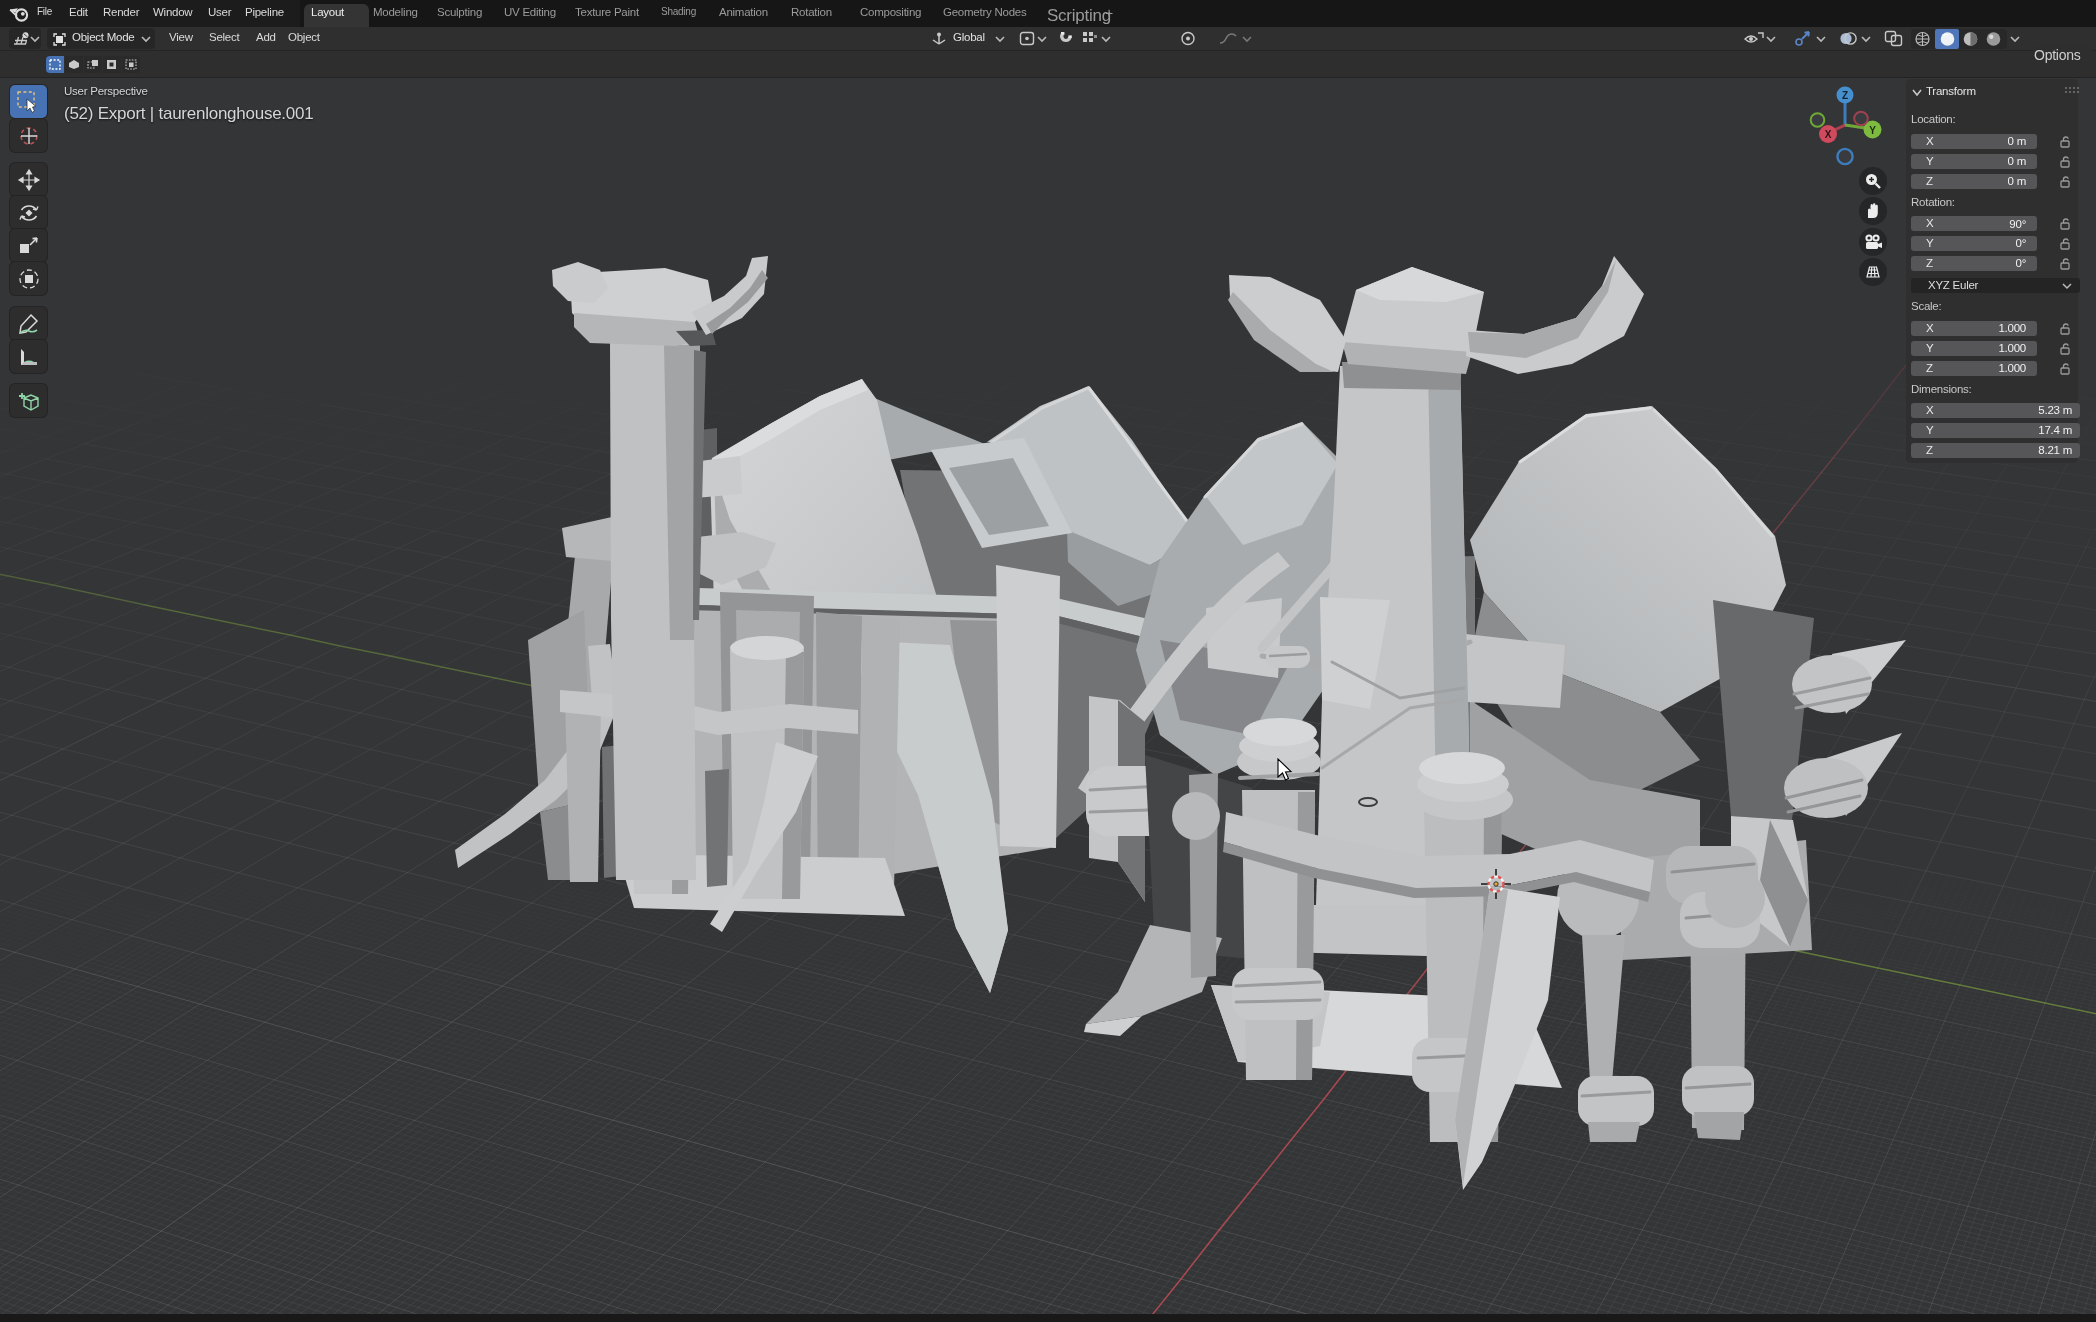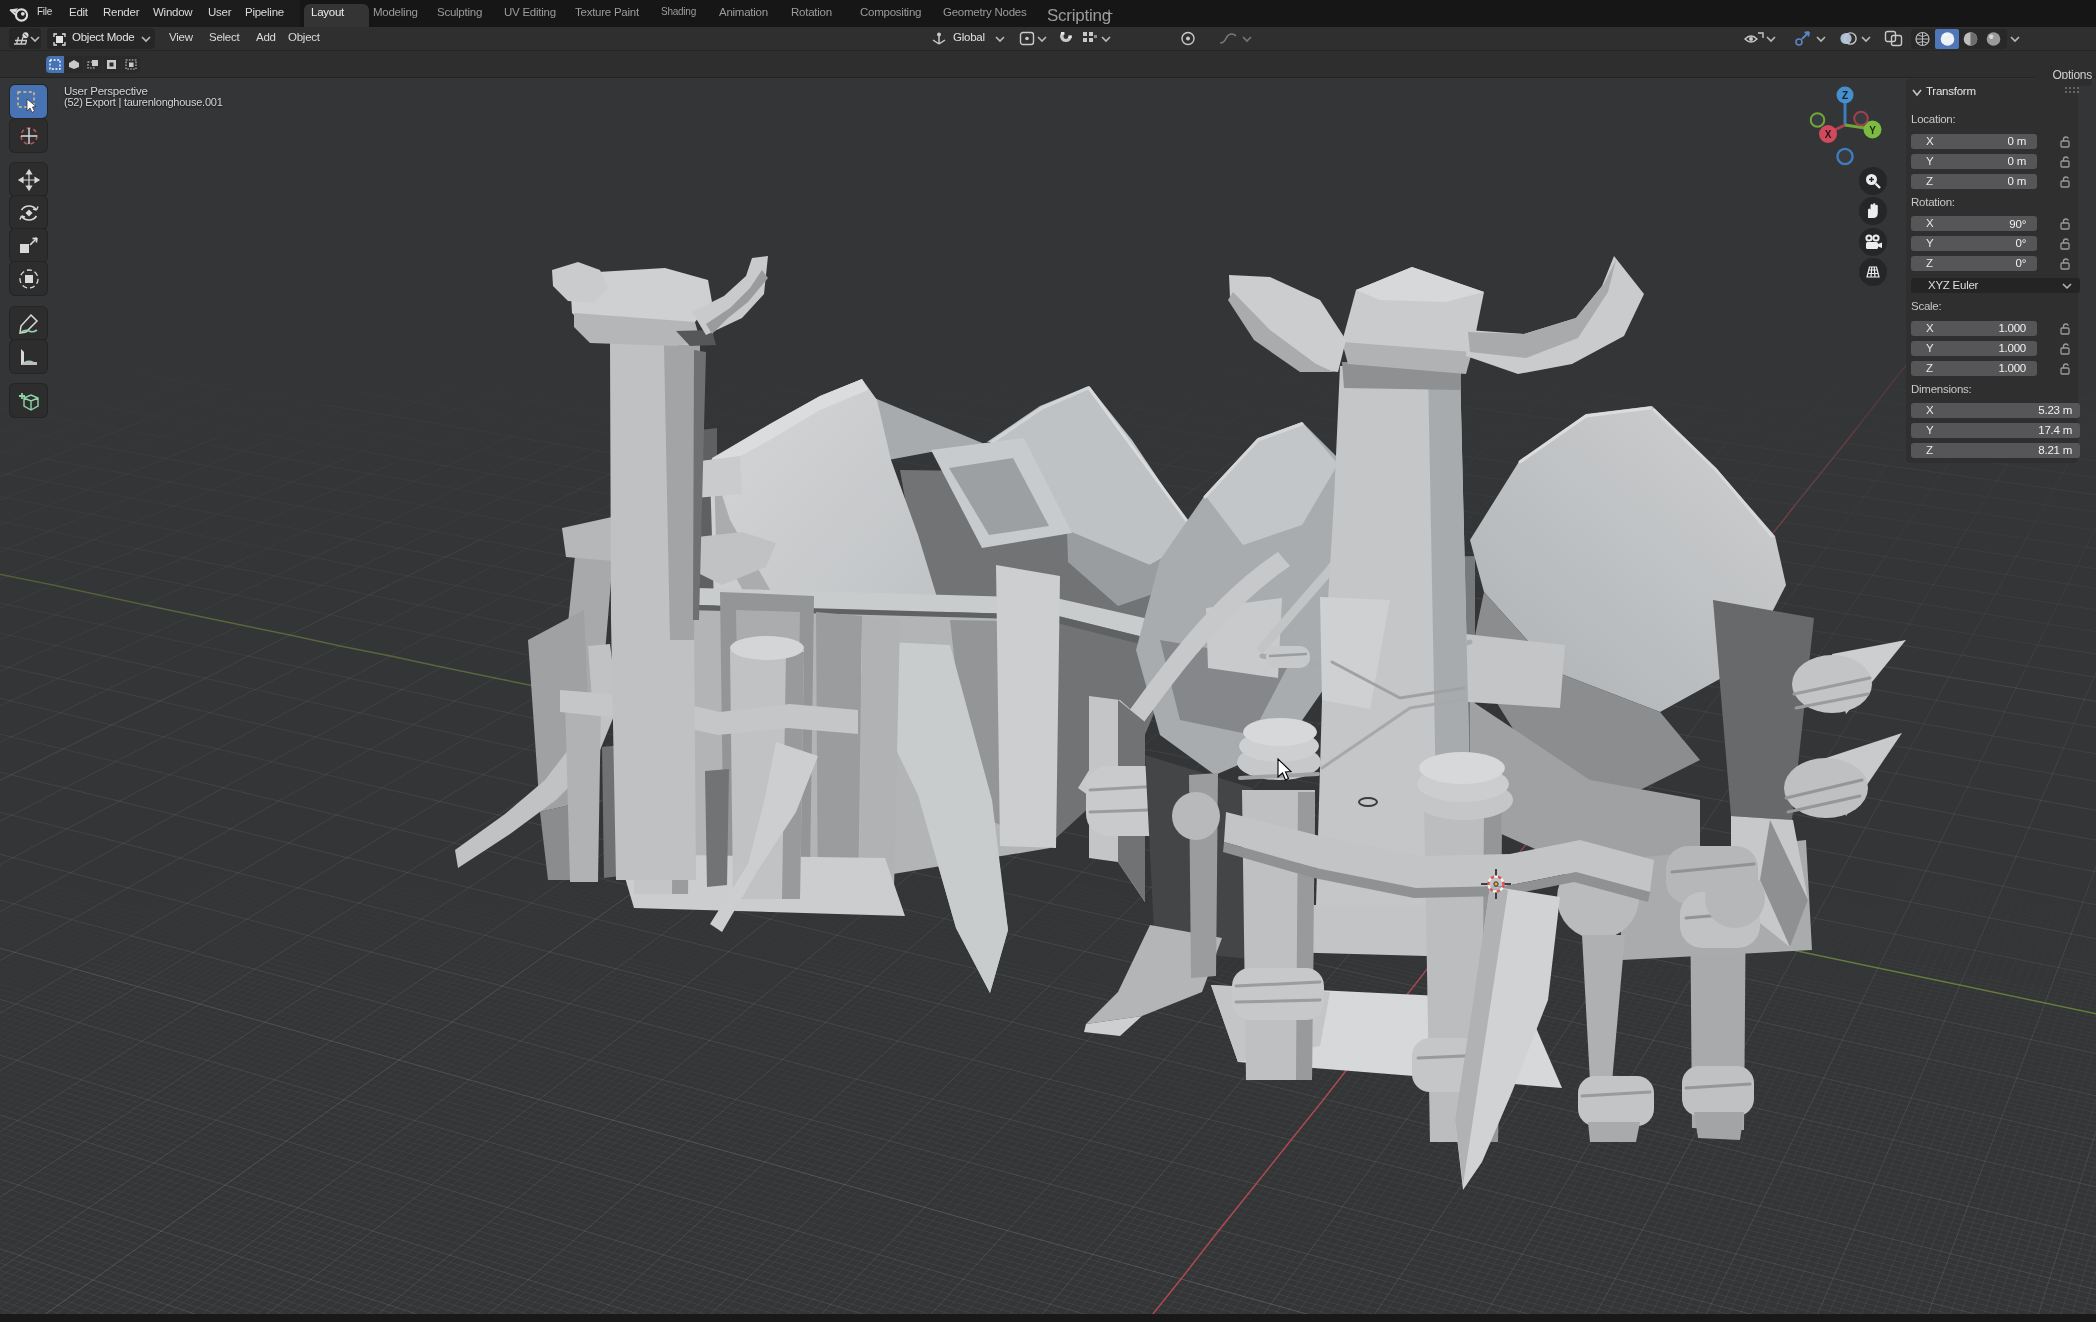--- a/index.html
+++ b/index.html
@@ -356,21 +356,21 @@
     <rect x="5" y="1" width="6" height="6" fill="#c9c9c9"></rect>
   </svg>
 <svg class="r" style="left:106px;top:59px" width="12" height="11">
     <rect x="1" y="1" width="9" height="9" fill="#c9c9c9"></rect>
     <rect x="3.5" y="3.5" width="4" height="4" fill="#2a2a2b"></rect>
   </svg>
 <svg class="r" style="left:125px;top:59px" width="12" height="11">
     <rect x="1" y="1" width="10" height="9" fill="none" stroke="#c9c9c9" stroke-width="1.1" stroke-dasharray="1.6 1.3"></rect>
     <rect x="4" y="3.5" width="4.5" height="4.5" fill="#c9c9c9"></rect>
   </svg>
-<div style="position:absolute;left:2034px;top:66px;width:58px;height:20px;background:#2e2e2f;border-radius:4px;text-align:right;font-size:12px;color:#cfcfcf;line-height:19px">Options</div>
+<div style="position:absolute;left:2034px;top:46px;width:58px;height:20px;background:#2e2e2f;border-radius:4px;text-align:left;font-size:14px;color:#cfcfcf;line-height:19px">Options</div>
 <div style="position:absolute;left:10px;top:85px;width:37px;height:33px;background:#4772b3;border-radius:5px;box-shadow:0 0 0 1px #242425"></div>
 <div style="position:absolute;left:10px;top:119px;width:37px;height:33px;background:#2d2d2e;border-radius:5px;box-shadow:0 0 0 1px #242425"></div>
 <div style="position:absolute;left:10px;top:163px;width:37px;height:33px;background:#2d2d2e;border-radius:5px;box-shadow:0 0 0 1px #242425"></div>
 <div style="position:absolute;left:10px;top:196px;width:37px;height:33px;background:#2d2d2e;border-radius:5px;box-shadow:0 0 0 1px #242425"></div>
 <div style="position:absolute;left:10px;top:229px;width:37px;height:33px;background:#2d2d2e;border-radius:5px;box-shadow:0 0 0 1px #242425"></div>
 <div style="position:absolute;left:10px;top:262px;width:37px;height:33px;background:#2d2d2e;border-radius:5px;box-shadow:0 0 0 1px #242425"></div>
 <div style="position:absolute;left:10px;top:307px;width:37px;height:33px;background:#2d2d2e;border-radius:5px;box-shadow:0 0 0 1px #242425"></div>
 <div style="position:absolute;left:10px;top:340px;width:37px;height:33px;background:#2d2d2e;border-radius:5px;box-shadow:0 0 0 1px #242425"></div>
 <div style="position:absolute;left:10px;top:384px;width:37px;height:33px;background:#2d2d2e;border-radius:5px;box-shadow:0 0 0 1px #242425"></div>
 <svg class="r" style="left:17px;top:91px" width="24" height="22">
@@ -405,21 +405,21 @@
 <svg class="r" style="left:17px;top:345px" width="24" height="24">
 <path d="M4 20 L4 4 L7 7 L7 20 Z" fill="#d9d9d9"></path>
 <path d="M4 20 L20 20 L20 17 L7 17" fill="#bdbdbd"></path>
 <path d="M7 17 A10 10 0 0 1 17 17 Z" fill="#8fd6a9"></path>
   </svg>
 <svg class="r" style="left:17px;top:389px" width="24" height="24">
 <path d="M7 9 L14 6 L21 9 L21 17 L14 21 L7 17 Z M7 9 L14 12 L21 9 M14 12 L14 21" fill="none" stroke="#8fd6a9" stroke-width="1.4"></path>
 <path d="M5 4 L5 10 M2 7 L8 7" stroke="#8fd6a9" stroke-width="1.8"></path>
   </svg>
 <div style="position:absolute;left:64px;top:85px;font-size:11.5px;color:#d6d6d6;text-shadow:0 1px 2px rgba(0,0,0,0.7)">User Perspective</div>
-<div style="position:absolute;left:64px;top:96px;font-size:11px;color:#d6d6d6;text-shadow:0 1px 2px rgba(0,0,0,0.7)">(52) Export | taurenlonghouse.001</div>
+<div style="position:absolute;left:64px;top:104px;font-size:17px;color:#d6d6d6;text-shadow:0 1px 2px rgba(0,0,0,0.7)">(52) Export | taurenlonghouse.001</div>
 <svg class="r" style="left:1795px;top:82px" width="100" height="100" viewBox="0 0 100 100">
 <line x1="50" y1="43" x2="50" y2="14" stroke="#3d7dbd" stroke-width="3"></line>
 <line x1="50" y1="43" x2="33.5" y2="51" stroke="#b33e50" stroke-width="3"></line>
 <line x1="50" y1="43" x2="77" y2="47" stroke="#6fa837" stroke-width="3"></line>
 <circle cx="50" cy="13" r="8.5" fill="#468fce"></circle>
 <text x="50" y="17" font-size="10" fill="#16222c" text-anchor="middle" font-family="Liberation Sans,sans-serif" font-weight="bold">Z</text>
 <circle cx="33" cy="52" r="9" fill="#d04a5e"></circle>
 <text x="33" y="56" font-size="10" fill="#2c1215" text-anchor="middle" font-family="Liberation Sans,sans-serif" font-weight="bold">X</text>
 <circle cx="77.5" cy="47.5" r="9" fill="#7cbb3f"></circle>
 <text x="77.5" y="51.5" font-size="10" fill="#1d2a10" text-anchor="middle" font-family="Liberation Sans,sans-serif" font-weight="bold">Y</text>

